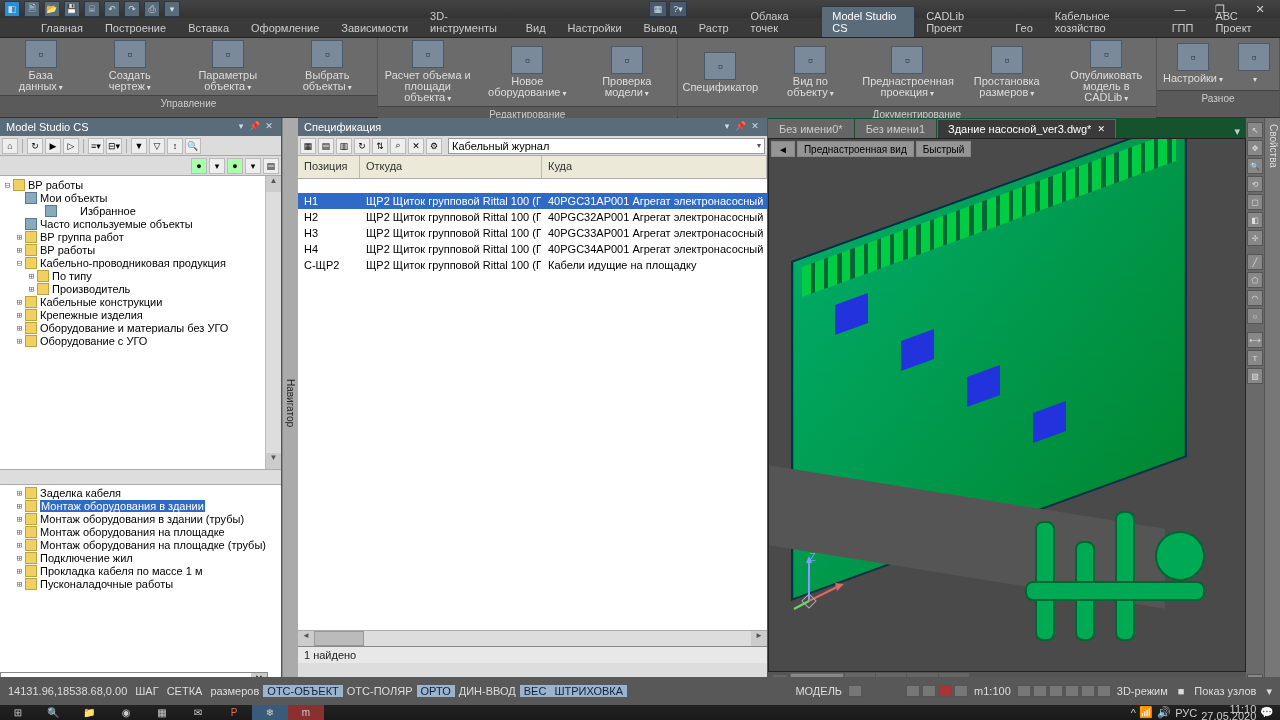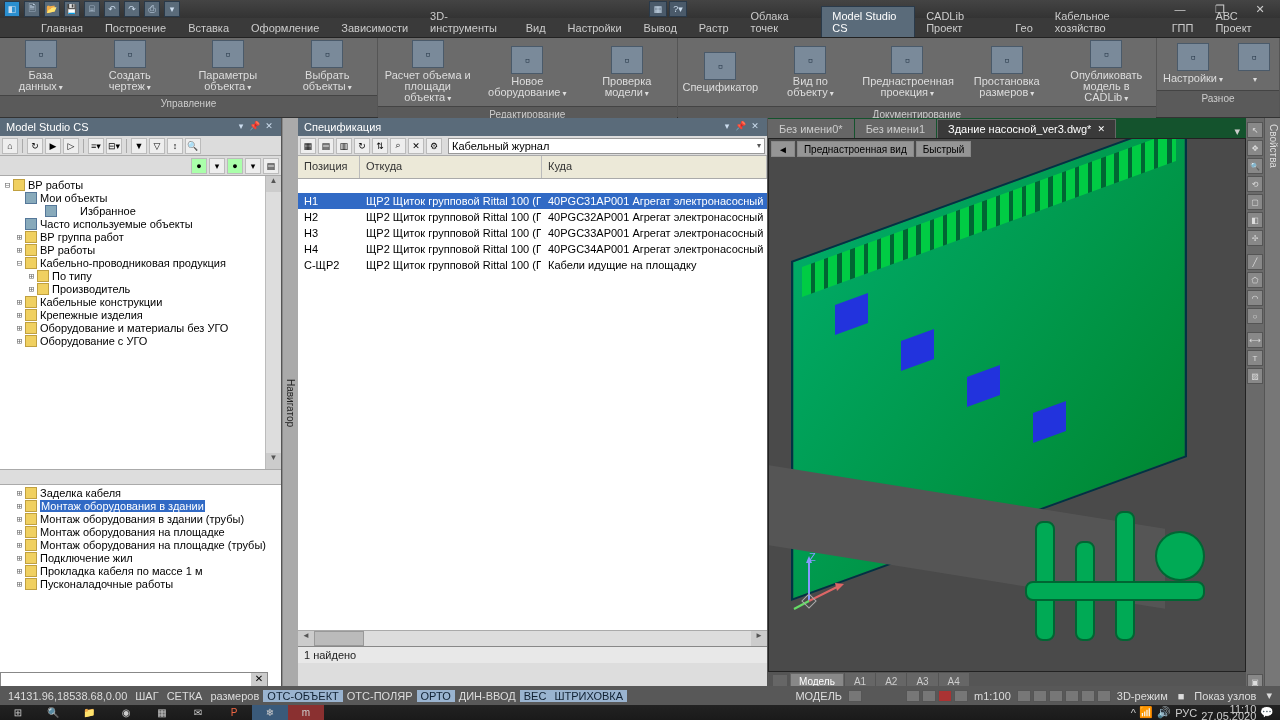--- a/index.html
+++ b/index.html
@@ -110,21 +110,21 @@
 .rtoolbar .rt { width:16px;height:16px; background:#888; border:1px solid #555; margin:0 auto; cursor:pointer; font-size:8px;display:flex;align-items:center;justify-content:center;color:#ddd;}
 .rtoolbar .rsep { height:4px;}
 .rtabs { width:16px; background:#777; writing-mode:vertical-rl; color:#ddd; font-size:10px; padding:6px 1px; border-left:1px solid #555;}
 
 
 .bottominput { position:absolute; left:0; bottom:30px; width:268px; height:18px; background:#fff; border:1px solid #888; display:flex;}
 .bottominput input { flex:1; border:none; outline:none; font-size:11px; padding:0 3px;}
 .bottominput .bx { width:16px; background:#ccc; text-align:center; font-size:10px; cursor:pointer;}
 
 
-.statusbar { position:absolute; bottom:15px; left:0; right:0; height:19px; background:#585858; display:flex; align-items:center; color:#ddd; font-size:10px; padding:0 4px;}
+.statusbar { position:absolute; bottom:15px; left:0; right:0; height:28px; background:#585858; display:flex; align-items:center; color:#ddd; font-size:10px; padding:0 4px;}
 .statusbar .sitem { padding:0 4px; cursor:pointer;}
 .statusbar .sitem.on { background:#9ab4d0; color:#123;}
 .statusbar .sright { margin-left:auto; display:flex; align-items:center; gap:2px;}
 .statusbar .sicon { width:14px;height:12px; background:#777; border:1px solid #555;}
 
 
 .taskbar { position:absolute; bottom:0; left:0; right:0; height:15px; background:linear-gradient(#222,#1a1a1a); display:flex; align-items:center;}
 .taskbar .tbtn { width:36px; height:15px; display:flex;align-items:center;justify-content:center; color:#ccc; font-size:10px; cursor:pointer;}
 .taskbar .tbtn.active { background:#3a5a7a;}
 .taskbar .tray { margin-left:auto; display:flex; align-items:center; color:#ccc; font-size:9px; padding-right:6px; gap:4px;}

